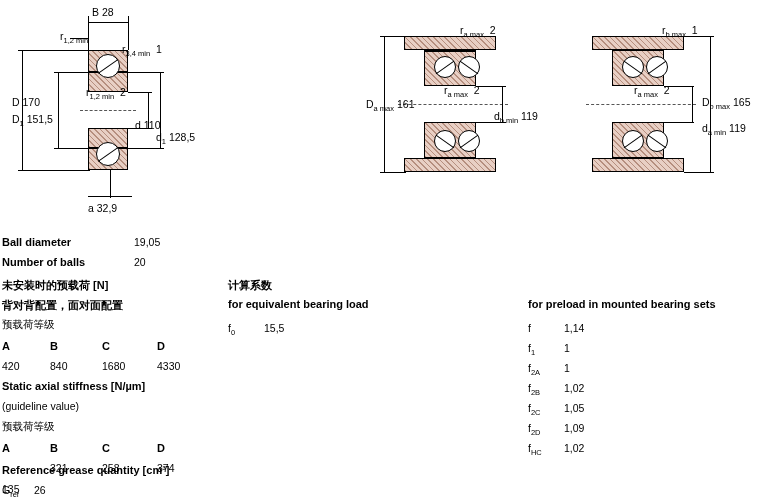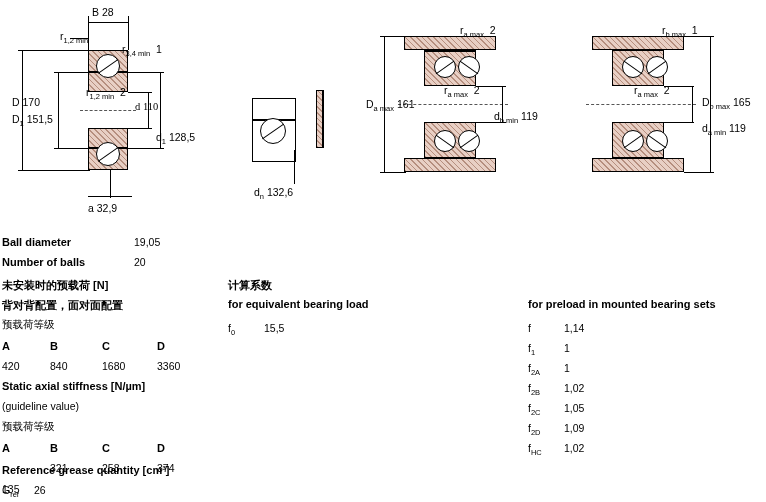--- a/index.html
+++ b/index.html
@@ -108,21 +108,21 @@
     <div class="vline" style="left:58px; top:72px; height:76px;"></div>
     <div class="hline" style="left:54px; top:72px; width:36px;"></div>
     <div class="hline" style="left:54px; top:148px; width:36px;"></div>
     <div class="lbl abs" style="left:12px; top:113px;">
       <span>D</span><span class="sub">1</span>&nbsp;<span>151,5</span>
     </div>
 
     <div class="vline" style="left:160px; top:72px; height:76px;"></div>
     <div class="hline" style="left:128px; top:72px; width:36px;"></div>
     <div class="hline" style="left:128px; top:148px; width:36px;"></div>
-    <div class="lbl abs" style="left:135px; top:101px;font-family:Liberation Serif, serif;">d  110</div>
+    <div class="lbl abs" style="left:135px; top:119px;">d  110</div>
 
     <div class="vline" style="left:148px; top:92px; height:36px;"></div>
     <div class="hline" style="left:128px; top:92px; width:24px;"></div>
     <div class="hline" style="left:128px; top:128px; width:24px;"></div>
     <div class="lbl abs" style="left:156px; top:131px;">
       <span>d</span><span class="sub">1</span>&nbsp;<span>128,5</span>
     </div>
 
     <div class="lbl abs" style="left:28px; top:30px;margin-left:32px;">
       <span>r</span><span class="sub">1,2 min</span>
@@ -135,35 +135,20 @@
 
     <div class="lbl abs" style="left:86px; top:86px;">
       <span>r</span><span class="sub">1,2 min</span>&nbsp;&nbsp;<span>2</span>
     </div>
 
     <div class="vline" style="left:110px; top:170px; height:28px;"></div>
     <div class="hline" style="left:88px; top:196px; width:44px;"></div>
     <div class="lbl abs" style="left:88px; top:202px;">a  32,9</div>
   </div>
 
-  <div class="abs" style="left:238px; top:80px; width:110px; height:145px;">
-
-    <div class="plain" style="left:14px; top:18px; width:44px; height:22px;"></div>
-    <div class="plain" style="left:14px; top:40px; width:44px; height:42px;"></div>
-    <div class="ball" style="left:22px; top:38px; width:26px; height:26px;"></div>
-    <div class="balldiag" style="left:22px; top:51px; width:26px; transform: rotate(-35deg);"></div>
-
-    <div class="hatch" style="left:78px; top:10px; width:8px; height:58px;"></div>
-    <div class="vline" style="left:84px; top:10px; height:58px;"></div>
-
-    <div class="vline" style="left:56px; top:70px; height:34px;"></div>
-    <div class="lbl abs" style="left:16px; top:106px;">
-      <span>d</span><span class="sub">n</span>&nbsp;<span>132,6</span>
-    </div>
-  </div>
 
   <div class="abs" style="left:368px; top:0; width:190px; height:215px;">
 
     <div class="hatch" style="left:36px; top:36px; width:92px; height:14px;"></div>
     <div class="hatch" style="left:36px; top:158px; width:92px; height:14px;"></div>
     <div class="hatch" style="left:56px; top:122px; width:52px; height:36px;"></div>
     <div class="hatch" style="left:56px; top:50px; width:52px; height:36px;"></div>
 
     <div class="plain" style="left:56px; top:50px; width:52px; height:0;"></div>
 
@@ -252,21 +237,21 @@
     <div class="abs lbl" style="left:0; top:40px;">预载荷等级</div>
 
     <div class="abs lbl-b" style="left:0;   top:62px;">A</div>
     <div class="abs lbl-b" style="left:48px; top:62px;">B</div>
     <div class="abs lbl-b" style="left:100px; top:62px;">C</div>
     <div class="abs lbl-b" style="left:155px; top:62px;">D</div>
 
     <div class="abs lbl" style="left:0;   top:82px;">420</div>
     <div class="abs lbl" style="left:48px; top:82px;">840</div>
     <div class="abs lbl" style="left:100px; top:82px;">1680</div>
-    <div class="abs lbl" style="left:155px; top:82px;">3360</div>
+    <div class="abs lbl" style="left:155px; top:82px;">4330</div>
   </div>
 
   <div class="abs" style="left:2px; top:380px; width:230px;">
     <div class="abs lbl-b" style="left:0; top:0;">Static axial stiffness [N/µm]</div>
     <div class="abs lbl" style="left:0; top:20px;">(guideline value)</div>
     <div class="abs lbl" style="left:0; top:40px;">预载荷等级</div>
 
     <div class="abs lbl-b" style="left:0;   top:62px;">A</div>
     <div class="abs lbl-b" style="left:48px; top:62px;">B</div>
     <div class="abs lbl-b" style="left:100px; top:62px;">C</div>

